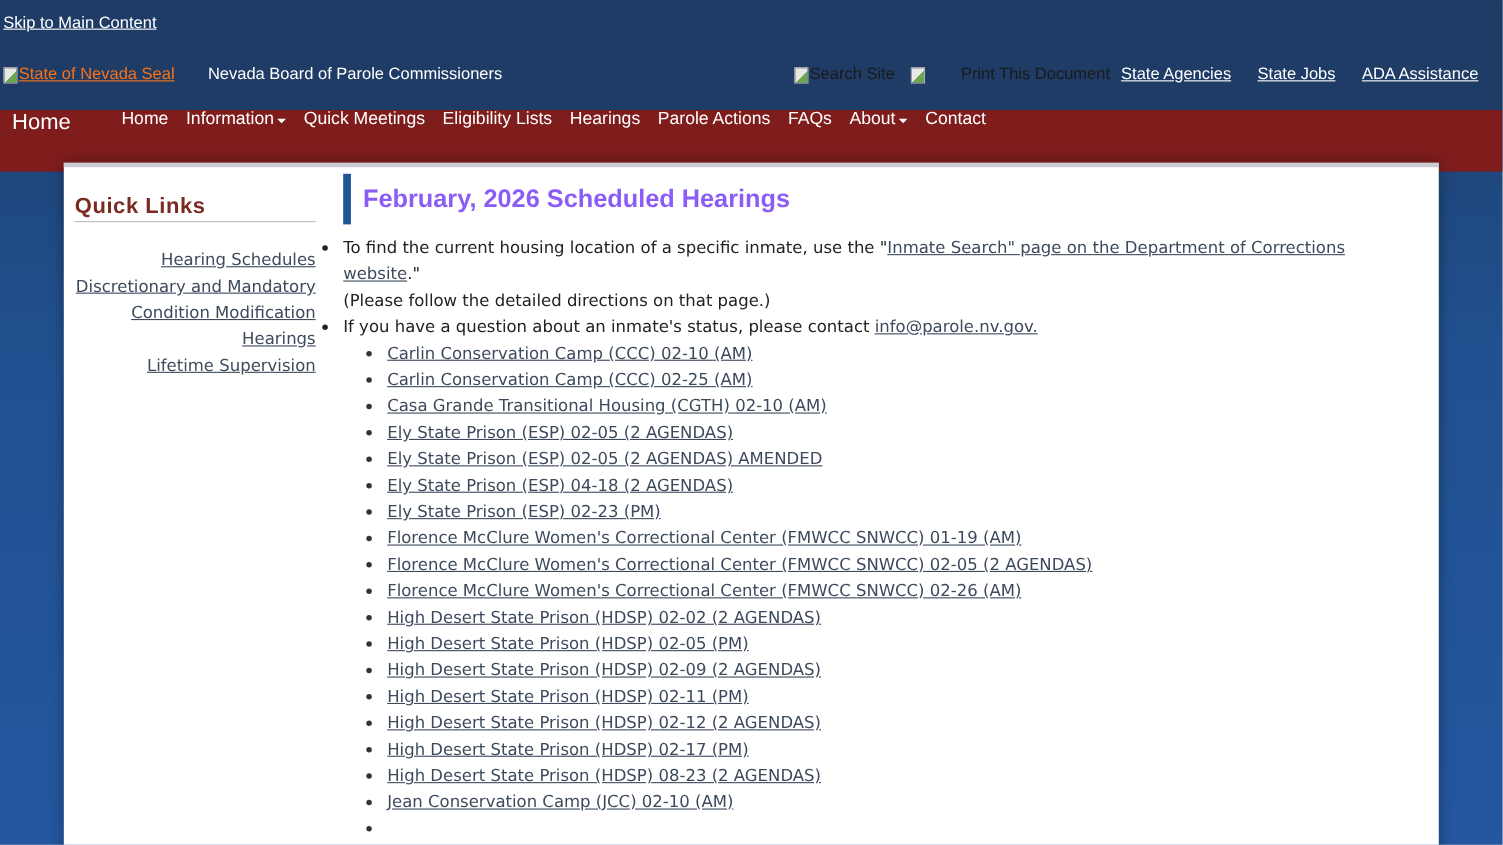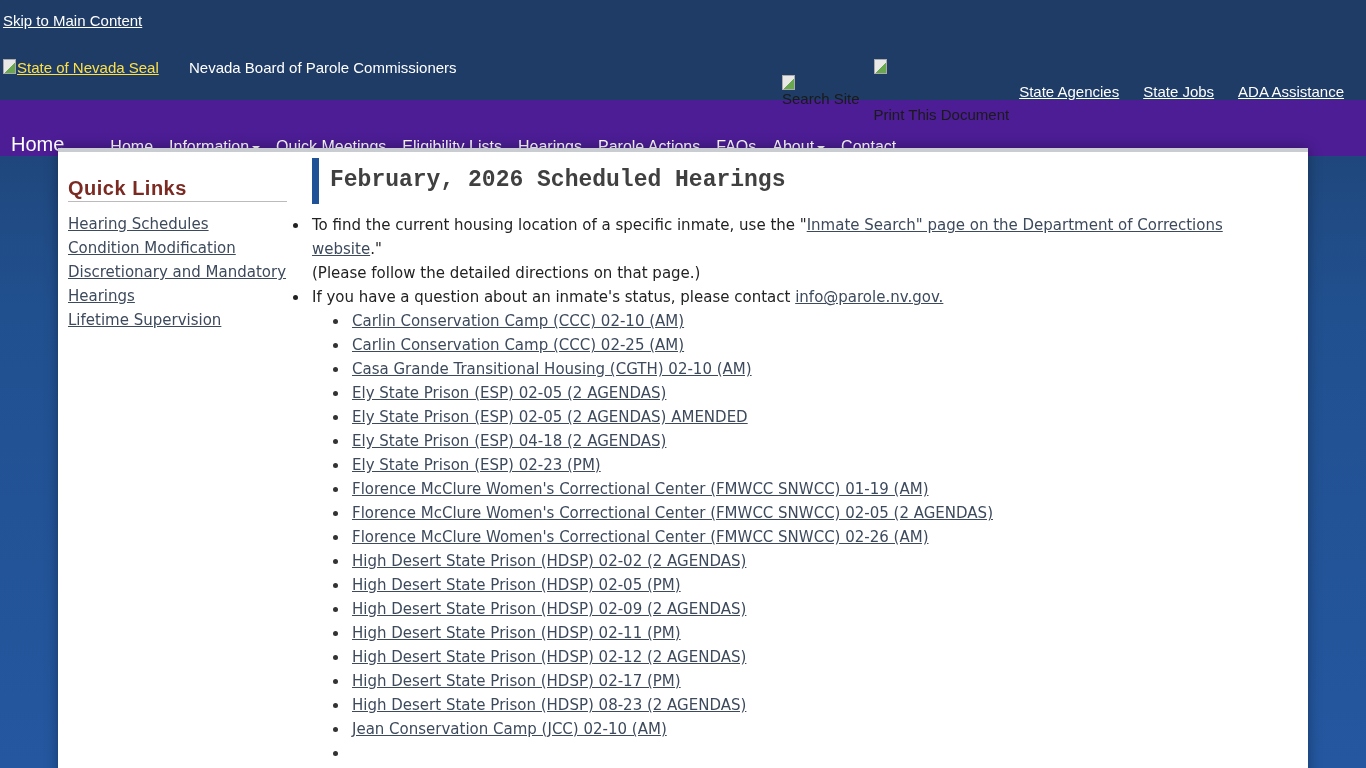--- a/index.html
+++ b/index.html
@@ -20,56 +20,55 @@
       position: relative;
       color: #fff;
     }
     .skip-link {
       position: absolute; left: 3px; top: 12px;
       font-size: 15px; color: #fff; text-decoration: underline;
       font-family: "Liberation Sans", sans-serif;
     }
     .seal {
       position: absolute; left: 3px; top: 59px;
-      font-size: 15px; color: #fde047; text-decoration: underline;
-      display: flex; align-items: flex-start;
+      font-size: 15px; color: #f97316; text-decoration: underline;
+      display: flex; align-items: flex-end;
       font-family: "Liberation Sans", sans-serif;
     }
     .broken-img {
       display: inline-block; width: 13px; height: 15px;
       background: linear-gradient(135deg, #e8e8e8 0%, #e8e8e8 55%, #6aa84f 55%, #6aa84f 100%);
       border: 1px solid #aaa; margin-right: 1px;
     }
     .site-name {
       position: absolute; left: 189px; top: 59px;
       font-size: 15px; color: #fff;
       font-family: "Liberation Sans", sans-serif;
     }
     .header-right {
       position: absolute; right: 22px; top: 59px;
       display: flex; align-items: center; gap: 0;
       font-size: 15px;
       font-family: "Liberation Sans", sans-serif;
     }
     .hdr-tool {
-      color: #1a1a1a; display: flex; align-items: flex-start; margin-right: 14px;
+      color: #1a1a1a; display: flex; align-items: flex-end; margin-right: 14px;
       font-size: 15px;
-      flex-direction: column;
     }
     .hdr-tool.print { margin-right: 10px; gap: 32px; }
     .hdr-link {
       color: #fff; text-decoration: underline; margin-left: 24px;
     }
     .hdr-link:first-of-type { margin-left: 0; }
 
     
     .navbar {
-      background: #4c1d95;
+      background: #7f1d1d;
       height: 56px;
-      display: flex; align-items: flex-end;
+      display: flex; align-items: flex-start;
       color: #fff;
       font-family: "Liberation Sans", sans-serif;
     }
     .brand {
       font-size: 20px; margin-left: 11px; margin-right: 46px; color: #fff;
       text-decoration: none;
     }
     .nav-item {
       font-size: 16px; color: #fff; text-decoration: none;
       margin-right: 16px; display: flex; align-items: center;
@@ -90,34 +89,34 @@
     }
     .sidebar {
       position: absolute; left: 10px; top: 25px; width: 219px;
     }
     .quick-title {
       font-size: 20px; color: #7b2a22;
       border-bottom: 1px solid #bbb; padding-bottom: 1px;
       font-family: "Liberation Sans", sans-serif;
       letter-spacing: 0.5px;
     }
-    .quick-list { list-style: none; margin-top: 10px; }
+    .quick-list { list-style: none; margin-top: 22px; text-align: right; }
     .quick-list li { line-height: 24px; }
     .quick-list a { color: #3d4a5c; font-size: 15px; text-decoration: underline; }
 
     .main {
       position: absolute; left: 254px; top: 6px; width: 980px;
     }
     .page-title {
       border-left: 7px solid #1f5296;
       padding-left: 11px;
       font-size: 23px;
-      color: #404040;
+      color: #8b5cf6;
       height: 46px; line-height: 44px;
-      font-family: Liberation Mono, monospace;
+      font-family: Liberation Sans, sans-serif;
     }
     .info-list {
       margin-top: 9px;
       padding-left: 0;
       list-style: none;
       font-size: 15px; color: #222;
     }
     .info-list > li {
       position: relative; padding-left: 0; line-height: 24px;
     }
@@ -190,22 +189,22 @@
   <a href="#" class="nav-item">
       <span>Contact</span>
     </a>
 </nav>
 
 <div class="card">
   <aside class="sidebar">
     <h2 class="quick-title">Quick Links</h2>
     <ul class="quick-list">
       <li><a href="#">Hearing Schedules</a></li>
+      <li><a href="#">Discretionary and Mandatory</a></li>
       <li><a href="#">Condition Modification</a></li>
-      <li><a href="#">Discretionary and Mandatory</a></li>
       <li><a href="#">Hearings</a></li>
       <li><a href="#">Lifetime Supervision</a></li>
     </ul>
   </aside>
 
   <main class="main">
     <h1 class="page-title">February, 2026 Scheduled Hearings</h1>
     <ul class="info-list">
       <li>
         <span>To find the current housing location of a specific inmate, use the "</span><a href="#">Inmate Search" page on the Department of Corrections website</a><span>."</span><br>

